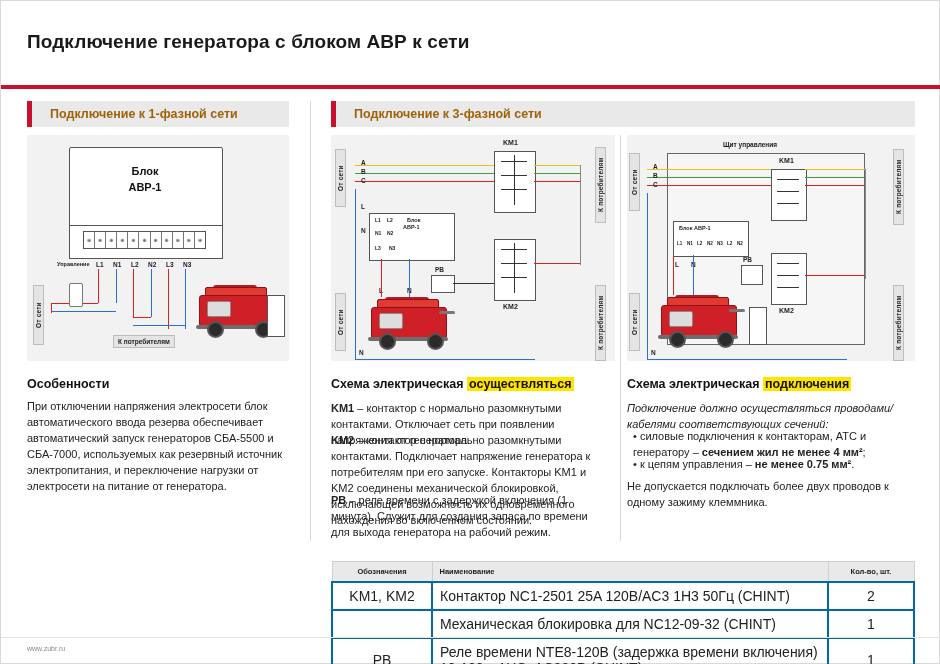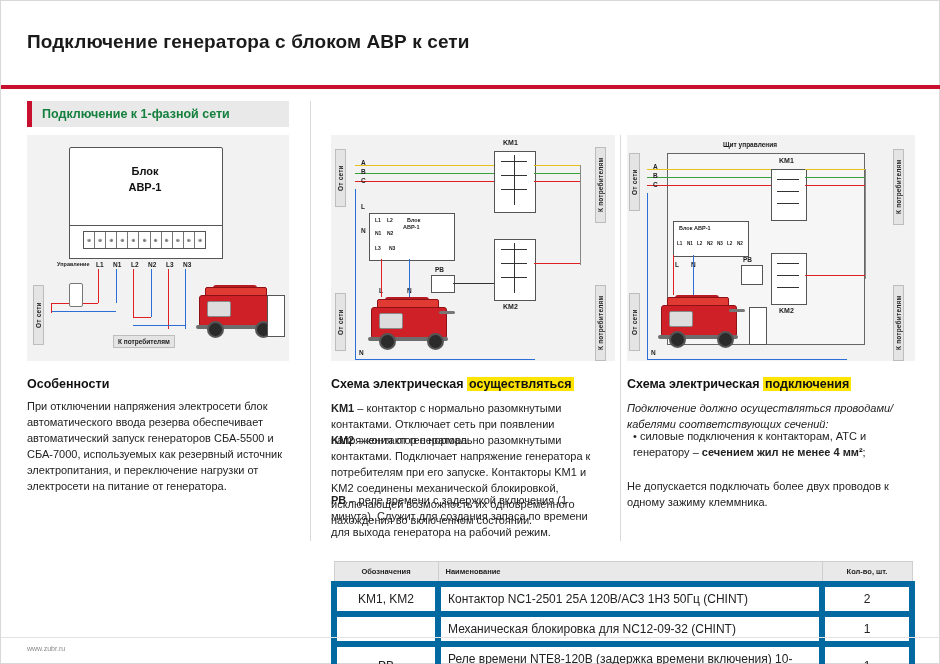--- a/index.html
+++ b/index.html
@@ -55,21 +55,21 @@
 
   
   .panel-head{
     position:absolute;height:26px;background:#e9e9e9;
     display:flex;align-items:center;
   }
   .panel-head .bar{
     width:5px;height:26px;background:#c8102e;
   }
   .panel-head .txt{
-    font-size:12.5px;font-weight:bold;color:#15803d;padding-left:10px;
+    font-size:12.5px;font-weight:bold;color:#a16207;padding-left:18px;
   }
   #head-1f{left:26px;top:100px;width:262px;}
   #head-3f{left:330px;top:100px;width:584px;}
 
   
   .vsep{position:absolute;background:#d9d9d9;width:1px;}
 
   
   .diagram{
     position:absolute;background:#f2f2f2;
@@ -167,21 +167,21 @@
   .tbl{
     position:absolute;left:330px;top:560px;width:584px;
     border-collapse:collapse;font-size:8px;
   }
   .tbl th{
     background:#e9e9e9;border:1px solid #cfcfcf;
     font-size:7.5px;font-weight:bold;text-align:left;
     padding:5px 7px;color:#222;
   }
   .tbl td{
-    border:6px solid #0369a1;padding:5px 7px;color:#222;font-size:12px;
+    border:2px solid #0369a1;padding:5px 7px;color:#222;font-size:14px;
   }
   .tbl .c-code{width:84px;text-align:center;}
   .tbl .c-qty{width:70px;text-align:center;}
 
   .footer-url{
     position:absolute;left:26px;top:644px;font-size:7px;color:#8a8a8a;
   }
   .bottom-rule{
     position:absolute;left:0;top:636px;width:940px;height:1px;background:#e2e2e2;
   }
@@ -192,20 +192,24 @@
 <div class="page">
 
   <div class="header">
     <div class="header-title">Подключение генератора с блоком АВР к сети</div>
   </div>
   <div class="header-rule"></div>
 
   <div class="panel-head" id="head-1f">
     <div class="bar"></div>
     <div class="txt">Подключение к 1-фазной сети</div>
+  </div>
+  <div class="panel-head" id="head-3f">
+    <div class="bar"></div>
+    <div class="txt">Подключение к 3-фазной сети</div>
   </div>
 
   <div class="vsep" style="left:309px;top:100px;height:440px;"></div>
   <div class="vsep" style="left:619px;top:134px;height:406px;"></div>
 
   <div class="diagram" id="diag-1f">
 
     <div class="wbox" style="left:42px;top:12px;width:152px;height:78px;border-radius:2px;"></div>
     <div style="position:absolute;left:60px;top:30px;width:116px;text-align:center;font-size:11px;font-weight:bold;color:#111;">Блок</div>
     <div style="position:absolute;left:60px;top:46px;width:116px;text-align:center;font-size:11px;font-weight:bold;color:#111;">АВР-1</div>
@@ -425,20 +429,23 @@
   <div class="sec-body" style="left:330px;top:492px;width:272px;">
     <span class="b">РВ</span><span> – реле времени с задержкой включения (1 минута). Служит для создания запаса по времени для выхода генератора на рабочий режим.</span>
   </div>
 
   <div class="sec-title" style="left:626px;top:376px;">
     <span>Схема электрическая </span><span class="hl">подключения</span>
   </div>
   <div class="sec-body" style="left:626px;top:400px;width:280px;font-style:italic;">Подключение должно осуществляться проводами/кабелями соответствующих сечений:</div>
   <div class="sec-body" style="left:632px;top:428px;width:276px;">
     • <span>силовые подключения к контакторам, АТС и генератору – </span><span class="b">сечением жил не менее 4 мм²</span><span>;</span>
+  </div>
+  <div class="sec-body" style="left:632px;top:456px;width:276px;">
+    • <span>к цепям управления – </span><span class="b">не менее 0.75 мм²</span><span>.</span>
   </div>
   <div class="sec-body" style="left:626px;top:478px;width:280px;">Не допускается подключать более двух проводов к одному зажиму клеммника.</div>
 
   <table class="tbl">
     <thead>
       <tr>
         <th class="c-code">Обозначения</th>
         <th>Наименование</th>
         <th class="c-qty">Кол-во, шт.</th>
       </tr>

